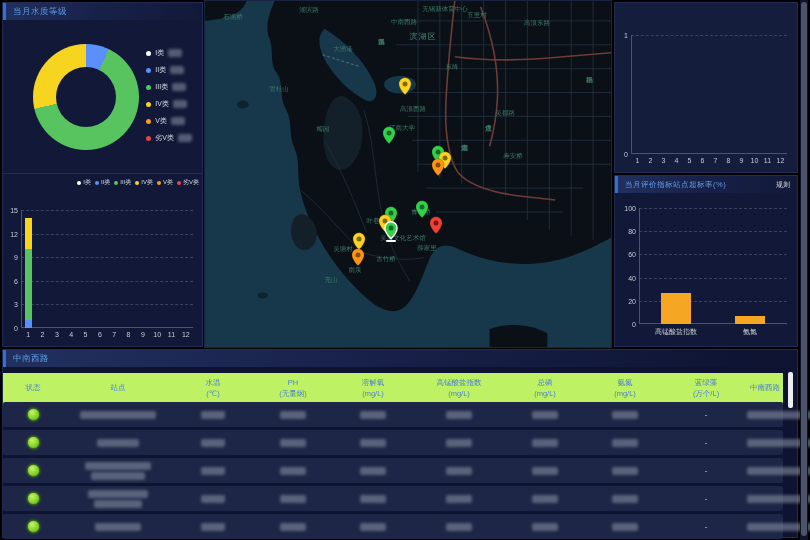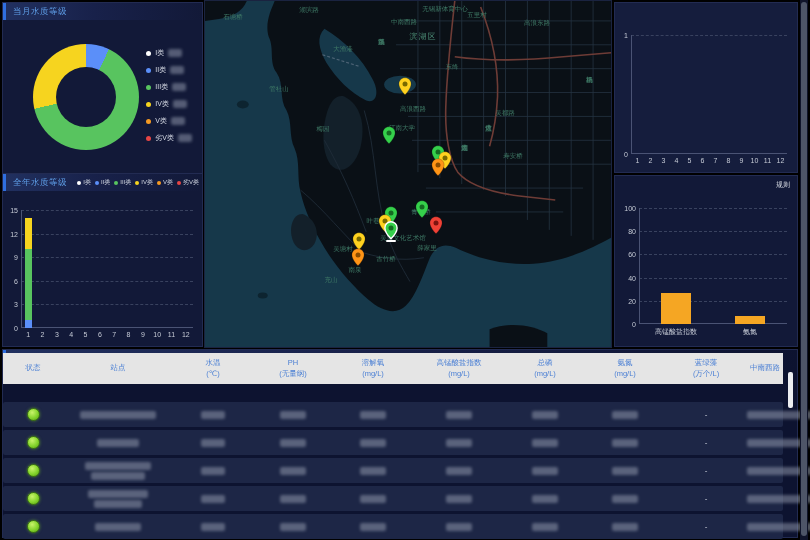--- a/index.html
+++ b/index.html
@@ -41,21 +41,21 @@
   .rule-link{position:absolute;right:7px;top:4px;color:#d6dae2;font-size:7px;cursor:pointer;}
   
   #mapsvg{position:absolute;inset:0;}
   .mlabel{position:absolute;color:#3f7a66;font-size:6.5px;transform:translate(-50%,-50%);white-space:nowrap;pointer-events:none;}
   .mlabel.v{writing-mode:vertical-rl;transform:translate(-50%,0);}
   .mlabel.big{font-size:8px;color:#4b8a74;letter-spacing:1px;}
   .pin{position:absolute;width:14px;height:19px;}
   .pin svg{display:block;}
   .pin .sel-underline{position:absolute;left:2px;bottom:-2px;width:10px;height:2px;background:#fff;border-radius:1px;}
   
-  .t-head{position:absolute;left:0;right:14px;top:3px;height:31px;background:#e5e5e5;
+  .t-head{position:absolute;left:0;right:14px;top:23px;height:31px;background:#bef264;
     display:grid;grid-template-columns:60px 110px 80px 80px 80px 92px 80px 80px 82px 1fr;align-items:center;}
   .t-head .hc{color:#4a7fd4;font-size:7.5px;text-align:center;line-height:1.35;}
   .t-body{position:absolute;left:0;right:0;top:52px;bottom:2px;}
   .trow{position:absolute;left:0;right:14px;height:25px;background:#1d2646;border-radius:2px;
     display:grid;grid-template-columns:60px 110px 80px 80px 80px 92px 80px 80px 82px 1fr;align-items:center;cursor:pointer;}
   .cellc{display:flex;justify-content:center;align-items:center;flex-direction:column;gap:2px;}
   .sdot{width:11px;height:11px;border-radius:50%;
     background:radial-gradient(circle at 38% 32%,#c8f36a,#84d42c 55%,#569a16 100%);
     border:1px solid #417d10;box-shadow:0 0 3px rgba(130,210,40,.5);}
   .dashv{color:#cdd2dc;font-size:8px;text-align:center;}
@@ -104,23 +104,20 @@
           <div class="li">
             <span class="dot" style="background: rgb(230, 69, 69);"></span>
             <span class="lgtxt">劣V类</span>
             <span class="mask" style="width: 14px;"></span>
           </div>
         </div>
     </div>
   </section>
 
   <section class="panel" id="p-year">
-    <div class="phead">
-      <span class="ptitle">全年水质等级</span>
-    </div>
     <div class="ilegend" id="stack-legend">
         <div class="li">
           <span class="dot" style="background: rgb(255, 255, 255);"></span>
           <span class="lgtxt">I类</span>
         </div>
         <div class="li">
           <span class="dot" style="background: rgb(91, 143, 249);"></span>
           <span class="lgtxt">II类</span>
         </div>
         <div class="li">
@@ -339,20 +336,23 @@
         <span class="xlab" style="left: 84.5px;">7</span>
         <span class="xlab" style="left: 97.5px;">8</span>
         <span class="xlab" style="left: 110.5px;">9</span>
         <span class="xlab" style="left: 123.5px;">10</span>
         <span class="xlab" style="left: 136.5px;">11</span>
         <span class="xlab" style="left: 149.5px;">12</span>
       </div>
   </section>
 
   <section class="panel" id="p-rate">
+    <div class="phead">
+      <span class="ptitle" style="font-size:7.5px">当月评价指标站点超标率(%)</span>
+    </div>
     <span class="rule-link">规则</span>
     <div class="plot" id="rate-plot" style="left:24px;right:10px;top:32px;bottom:22px;">
         <span class="ylab" style="top: 116px; left: 0px;">0</span>
         <div class="gline" style="top: 92.8px;"></div>
         <span class="ylab" style="top: 92.8px; left: 0px;">20</span>
         <div class="gline" style="top: 69.6px;"></div>
         <span class="ylab" style="top: 69.6px; left: 0px;">40</span>
         <div class="gline" style="top: 46.4px;"></div>
         <span class="ylab" style="top: 46.4px; left: 0px;">60</span>
         <div class="gline" style="top: 23.2px;"></div>

